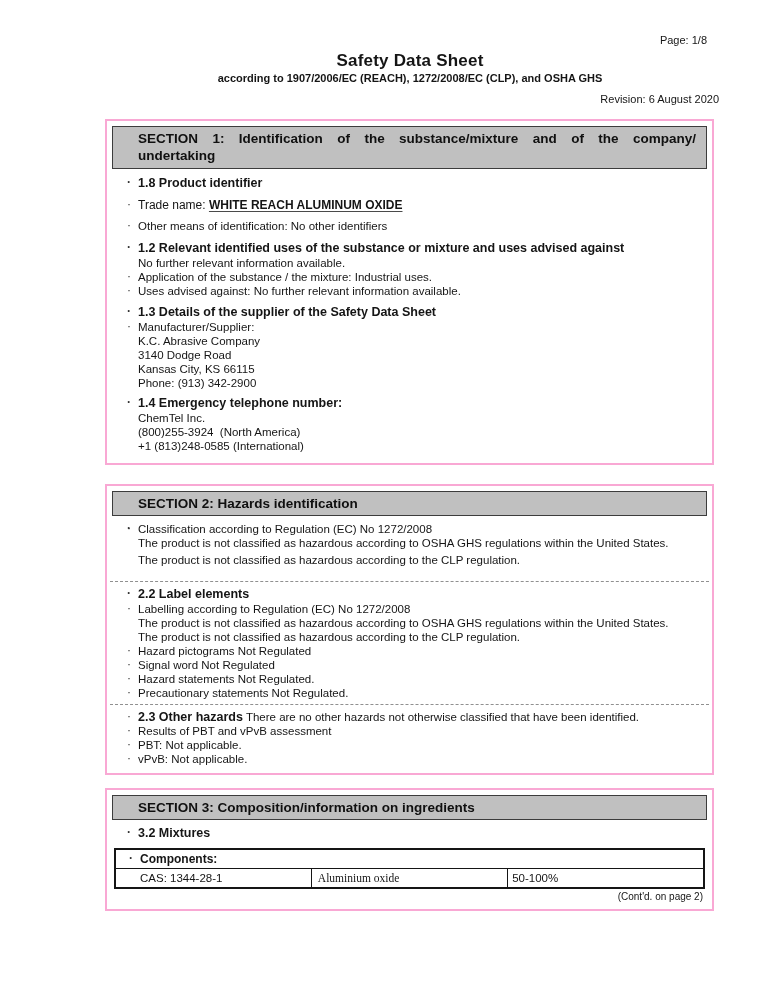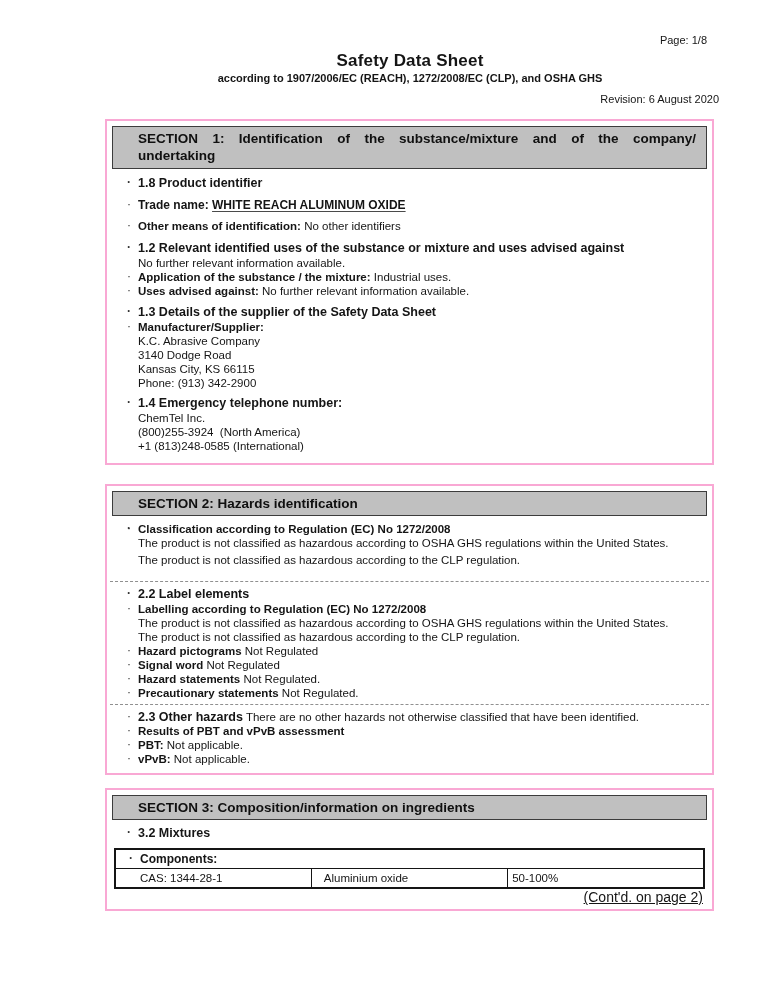--- a/index.html
+++ b/index.html
@@ -29,39 +29,39 @@
     margin:5px; background:#c0c0c0; border:1px solid #3c3c3c;
     font-weight:bold; font-size:13.5px; line-height:1.28;
     padding:3px 10px 3px 25px; color:#101010;
   }
   .bar-line1 { text-align:justify; text-align-last:justify; }
 
   .sec-content { padding:0 14px 0 31px; }
 
   .li { position:relative; font-size:11.5px; line-height:14px; white-space:pre-wrap; }
   .dot { position:absolute; left:-11px; top:-1px; font-size:12px; color:#333; }
-  .lbl { font-weight:bold; }
+  .lbl { font-weight:normal; }
   .h-sub { position:relative; font-size:12.5px; font-weight:bold; line-height:15px; white-space:normal; }
   .mt6{margin-top:6px;} .mt7{margin-top:7px;} .mt8{margin-top:8px;} .mt3{margin-top:3px;}
   .trade { font-size:12px; }
   .trade .val { font-weight:bold; text-decoration:underline; text-decoration-color:#4a4a4a; text-underline-offset:2px; }
   .inline-h { font-size:12.5px; font-weight:bold; }
 
   .divider { border:0; border-top:1px dashed #909090; height:0; margin:14px 3px 5px 3px; }
   .divider.d2 { margin:4px 3px 5px 3px; }
 
   
   .comp-table { margin:7px 7px 0 7px; border:2px solid #151515; border-collapse:collapse; width:calc(100% - 14px); table-layout:fixed; font-size:11.5px; }
   .comp-table td { padding:2px 4px; line-height:14px; vertical-align:middle; }
   .comp-head td { font-weight:bold; font-size:12px; padding-left:24px; position:relative; border-bottom:1.5px solid #151515; }
   .comp-head .dot { left:13px; top:1px; }
   .comp-row .c1 { width:36%; padding-left:24px; }
-  .comp-row .c2 { width:55.3%; border-left:1.5px solid #151515; padding-left:12px; }
+  .comp-row .c2 { width:55.3%; border-left:1.5px solid #151515; padding-left:6px;font-family:Liberation Serif, serif; }
   .comp-row .c3 { width:8.7%; border-left:1.5px solid #151515; padding-left:4px; padding-right:2px; }
-  .contd { text-align:right; font-size:14px; margin:2px 9px 0 0; line-height:12px;text-decoration:underline; }
+  .contd { text-align:right; font-size:10px; margin:2px 9px 0 0; line-height:12px; }
 </style>
 </head>
 <body>
 
 <div class="page">
 
   <div class="doc-header">
     <div class="page-num">Page: 1/8</div>
     <div class="doc-title">Safety Data Sheet</div>
     <div class="doc-subtitle">according to 1907/2006/EC (REACH), 1272/2008/EC (CLP), and OSHA GHS</div>

